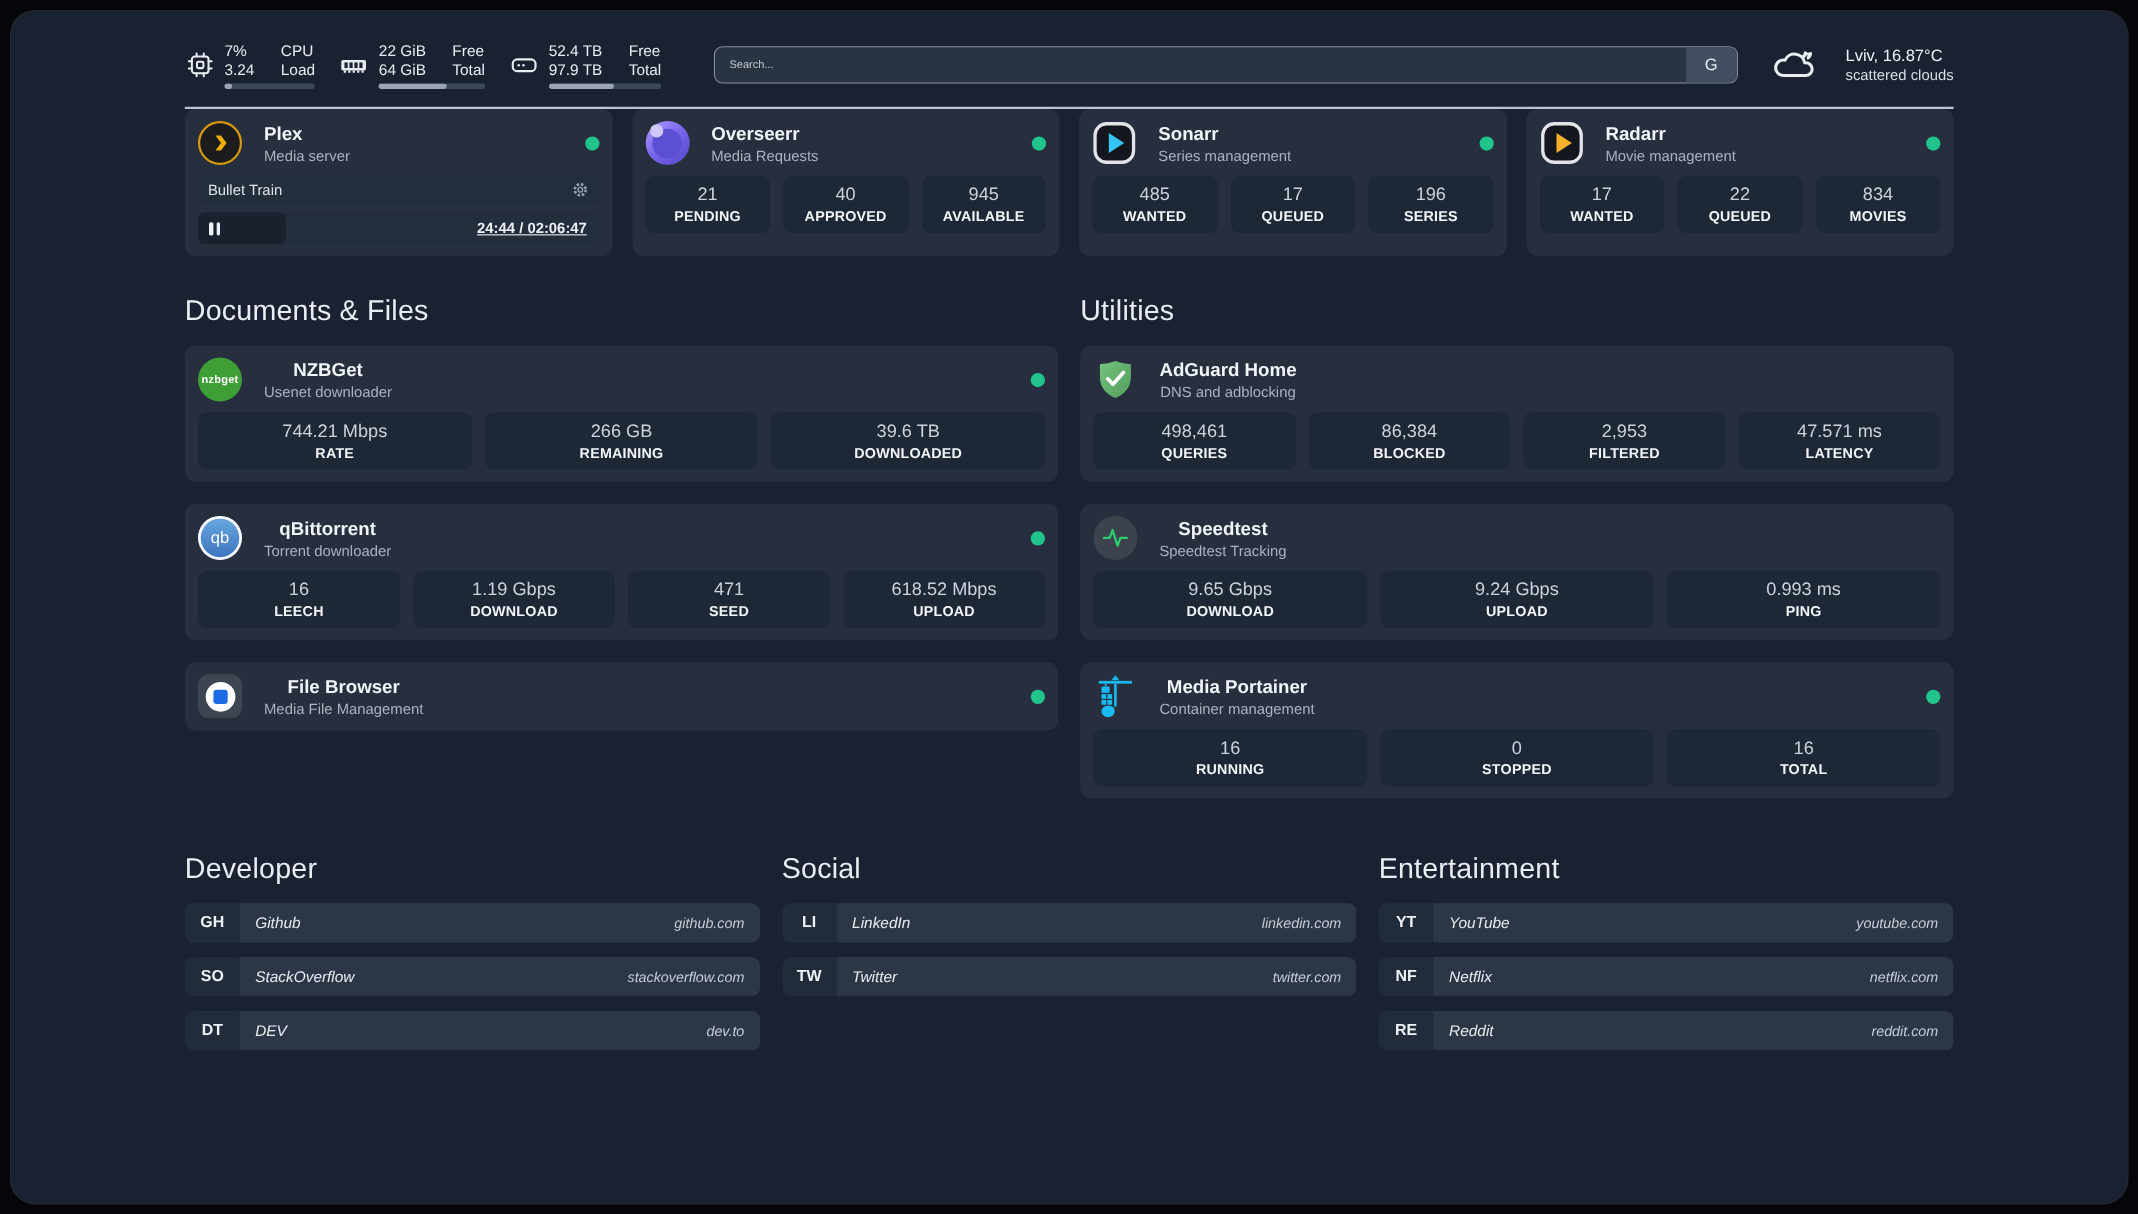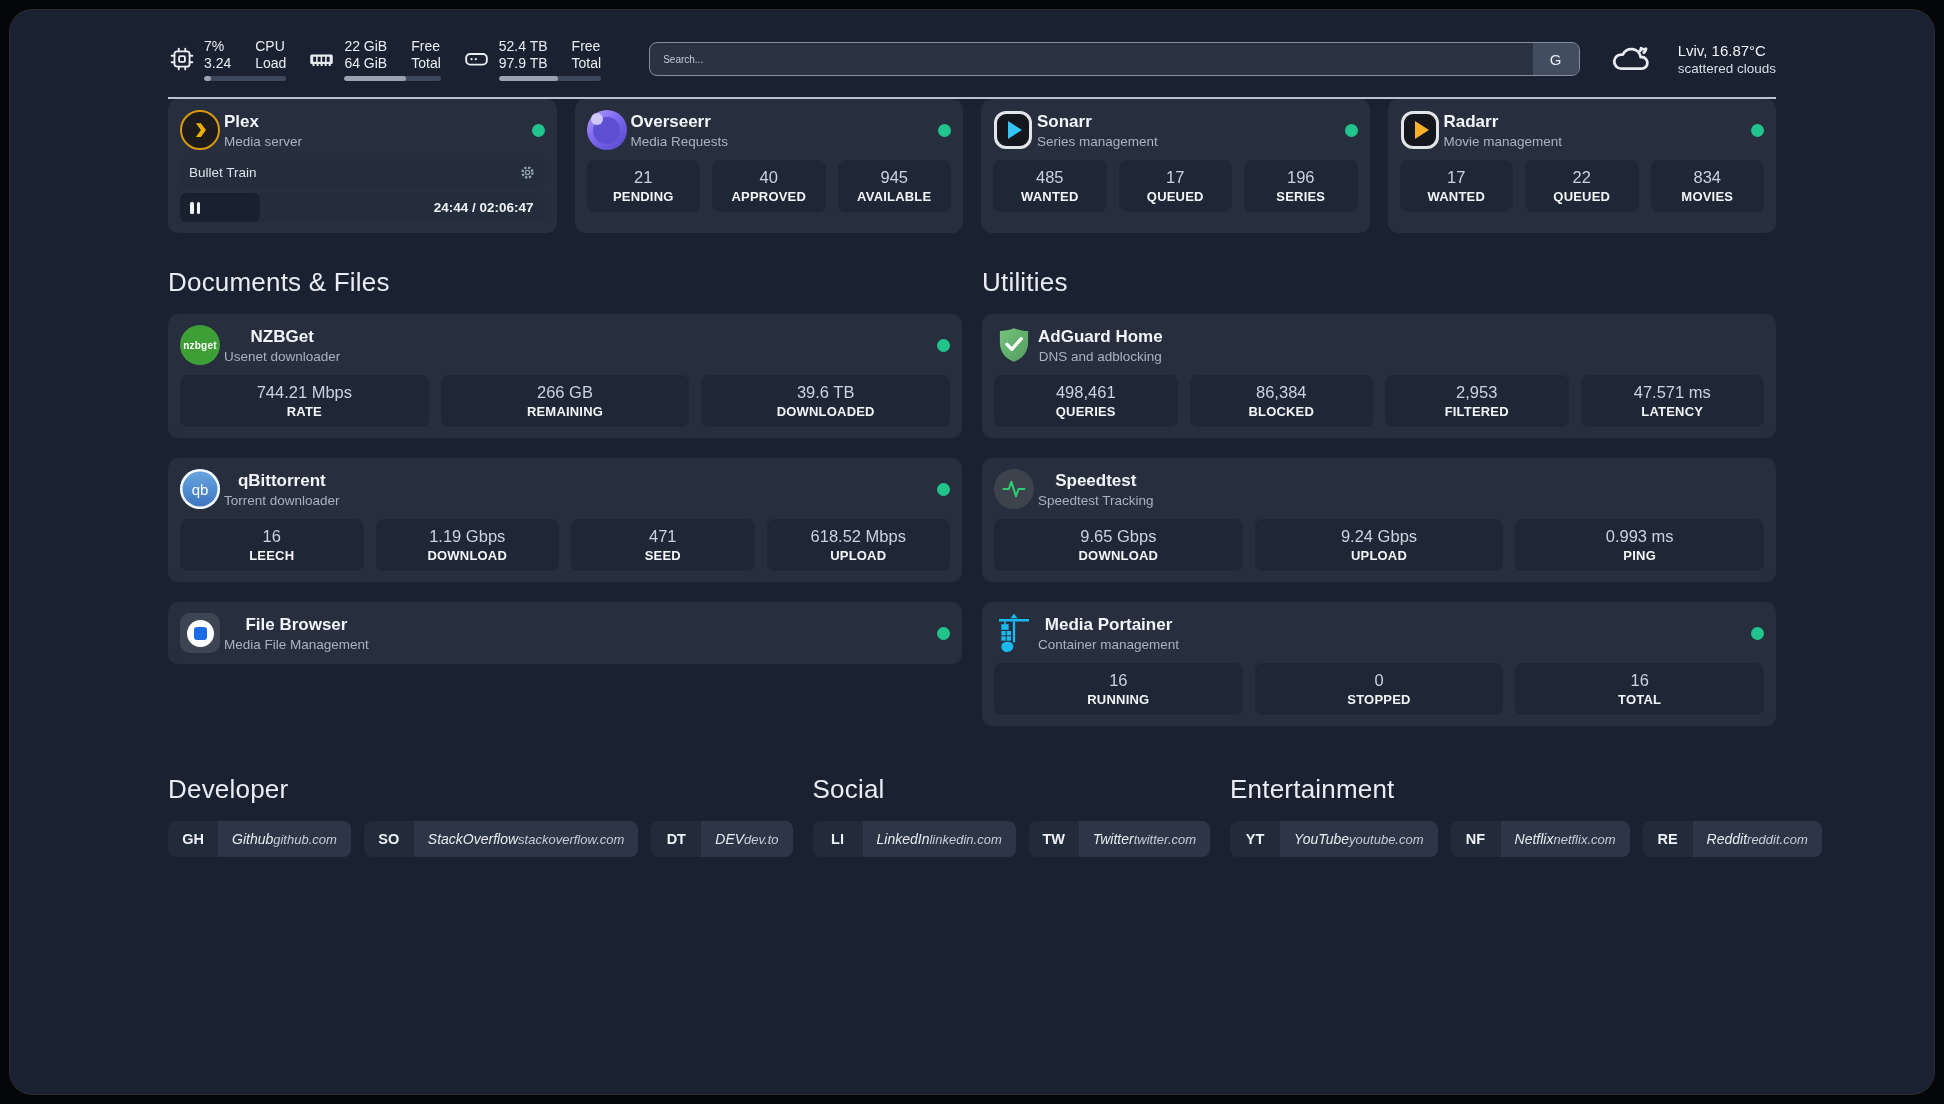--- a/index.html
+++ b/index.html
@@ -29,21 +29,21 @@
   .media-title{margin-top:60px;margin-bottom:16px;}
   .grid4{display:grid;grid-template-columns:repeat(4,1fr);gap:18px;}
   .twocol{display:grid;grid-template-columns:1fr 1fr;gap:20px;margin-top:34px;align-items:start;}
   .col .section-title{margin-bottom:16px;}
   .stack{display:flex;flex-direction:column;gap:20px;}
   .threecol{display:grid;grid-template-columns:1fr 1fr 1fr;gap:20px;margin-top:48px;}
 
   
   .card{background:#272f3e;border-radius:10px;padding:11px 12px;min-height:128px;}
   .card.auto{min-height:0;text-align:center;}
-  .card-head{display:flex;align-items:center;gap:4px;}
+  .card-head{display:flex;align-items:center;gap:20px;}
   .app-meta{display:flex;flex-direction:column;justify-content:center;}
   .app-name{font-size:17px;font-weight:600;color:#f1f4f8;line-height:21px;}
   .app-sub{font-size:13.5px;color:#a9b2bf;line-height:17px;margin-top:1px;}
   .dot{width:13px;height:13px;border-radius:50%;background:#21c48b;margin-left:auto;align-self:center;flex:none;}
   .stats{display:grid;gap:12px;margin-top:10px;}
   .c3{grid-template-columns:repeat(3,1fr);} .c4{grid-template-columns:repeat(4,1fr);}
   .tile{background:#1e2736;border-radius:8px;height:52px;display:flex;flex-direction:column;align-items:center;justify-content:center;}
   .tile-value{font-size:16.5px;color:#ccd3dd;line-height:20px;}
   .tile-label{font-size:13px;font-weight:700;color:#f3f5f8;line-height:16px;margin-top:2px;letter-spacing:.2px;}
 
@@ -62,24 +62,24 @@
   .icon-fb .ring{width:27px;height:27px;border-radius:50%;background:#fff;display:flex;align-items:center;justify-content:center;}
   .icon-fb .chip{width:13px;height:13px;border-radius:3px;background:#1d6ae5;}
   .icon-speed{width:40px;height:40px;border-radius:50%;background:#3c434d;display:flex;align-items:center;justify-content:center;}
 
   
   .plex-row{margin-top:9px;background:#232d3c;border-radius:6px;height:27px;display:flex;align-items:center;padding:0 9px;font-size:13.5px;color:#dde3ea;}
   .plex-row .gear{margin-left:auto;display:flex;cursor:pointer;}
   .plex-progress{margin-top:7px;position:relative;height:29px;background:#232d3c;border-radius:6px;overflow:hidden;}
   .plex-progress .fill{position:absolute;top:0;bottom:0;left:0;background:#19212f;border-radius:6px;display:flex;align-items:center;padding-left:10px;gap:3px;}
   .pausebar{width:3.5px;height:12px;background:#eef1f5;border-radius:1.5px;}
-  .plex-progress .time{position:absolute;right:11px;top:0;bottom:0;display:flex;align-items:center;font-size:13.5px;font-weight:700;color:#eef1f5;}
+  .plex-progress .time{position:absolute;right:11px;top:0;bottom:0;display:flex;align-items:center;font-size:13.5px;font-weight:700;color:#eef1f5;text-decoration:underline;}
 
   
-  .bm-list{display:flex;flex-direction:row;gap:13px;margin-top:16px;}
+  .bm-list{display:flex;flex-direction:column;gap:13px;margin-top:16px;}
   .bm-row{display:flex;height:36px;border-radius:8px;overflow:hidden;cursor:pointer;}
   .bm-abbr{width:50px;flex:none;background:#212b3a;color:#eef1f5;font-size:14.5px;font-weight:600;display:flex;align-items:center;justify-content:center;}
   .bm-main{flex:1;background:#2c3646;display:flex;align-items:center;justify-content:space-between;padding:0 14px;font-style:italic;}
   .bm-name{font-size:14px;color:#e8ecf1;}
   .bm-url{font-size:13px;color:#c6cdd7;}
 </style>
 </head>
 <body>
 
 <div class="app">

